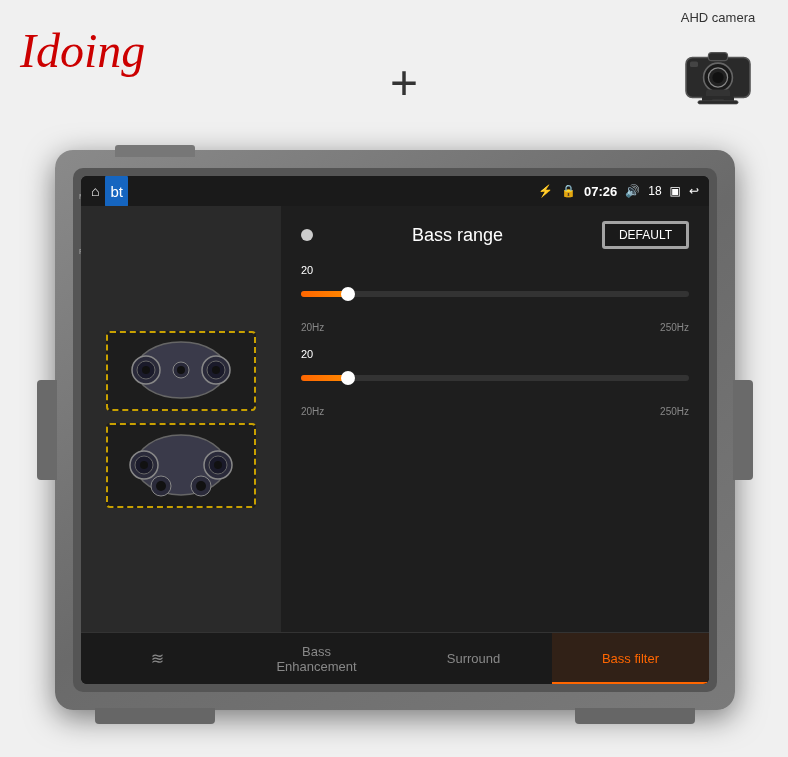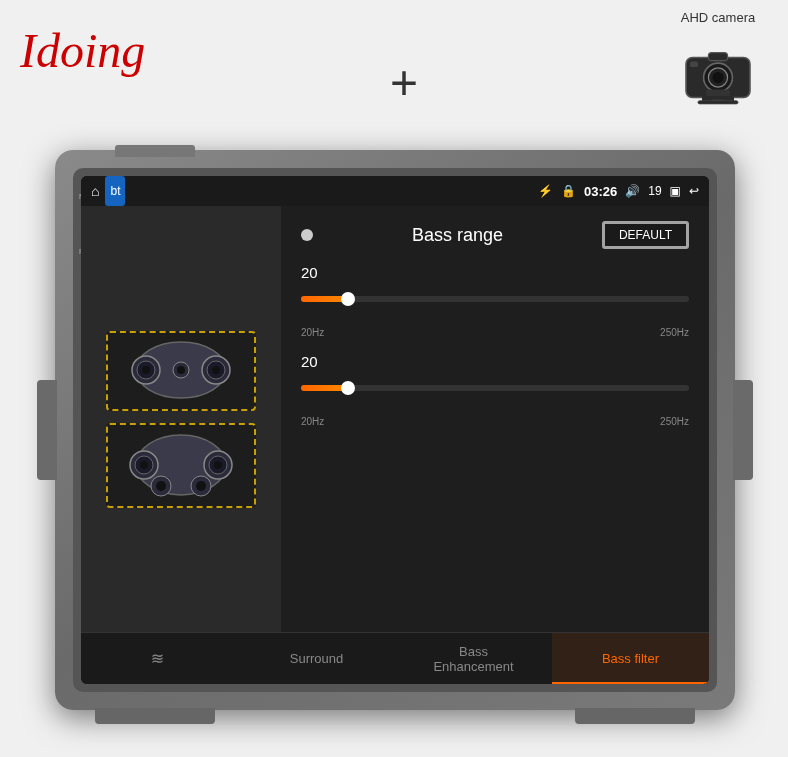--- a/index.html
+++ b/index.html
@@ -115,21 +115,21 @@
     }
 
     .status-home-icon {
       color: #fff;
       font-size: 14px;
     }
 
     .status-bt-icon {
       background: #1565C0;
       color: white;
-      font-size: 12px;
+      font-size: 15px;
       padding: 8px 5px;
       border-radius: 3px;
     }
 
     .status-right {
       display: flex;
       align-items: center;
       gap: 8px;
       color: #fff;
       font-size: 12px;
@@ -229,21 +229,21 @@
     }
 
     .slider-row {
       display: flex;
       flex-direction: column;
       gap: 4px;
     }
 
     .slider-value {
       color: #fff;
-      font-size: 15px;
+      font-size: 11px;
     }
 
     .slider-container {
       position: relative;
       height: 28px;
     }
 
     .slider-track {
       position: absolute;
       top: 50%;
@@ -455,23 +455,23 @@
     <div class="screen">
 
       <div class="status-bar">
         <div class="status-left">
           <span class="status-home-icon">⌂</span>
           <span class="status-bt-icon">bt</span>
         </div>
         <div class="status-right">
           <span>⚡</span>
           <span>🔒</span>
-          <span class="status-time">03:26</span>
+          <span class="status-time">07:26</span>
           <span>🔊</span>
-          <span>19</span>
+          <span>18</span>
           <span>▣</span>
           <span>↩</span>
         </div>
       </div>
 
       <div class="main-content">
 
         <div class="speaker-panel">
 
           <div class="speaker-box speaker-box-top">
@@ -554,24 +554,24 @@
           </div>
 
         </div>
       </div>
 
       <div class="bottom-tabs">
         <div class="tab-item">
           <span class="tab-icon">≋</span>
         </div>
         <div class="tab-item">
+          <span>Bass<br>Enhancement</span>
+        </div>
+        <div class="tab-item">
           <span>Surround</span>
-        </div>
-        <div class="tab-item">
-          <span>Bass<br>Enhancement</span>
         </div>
         <div class="tab-item active">
           <span>Bass filter</span>
         </div>
       </div>
 
     </div>
 
   </div>
 </div>

